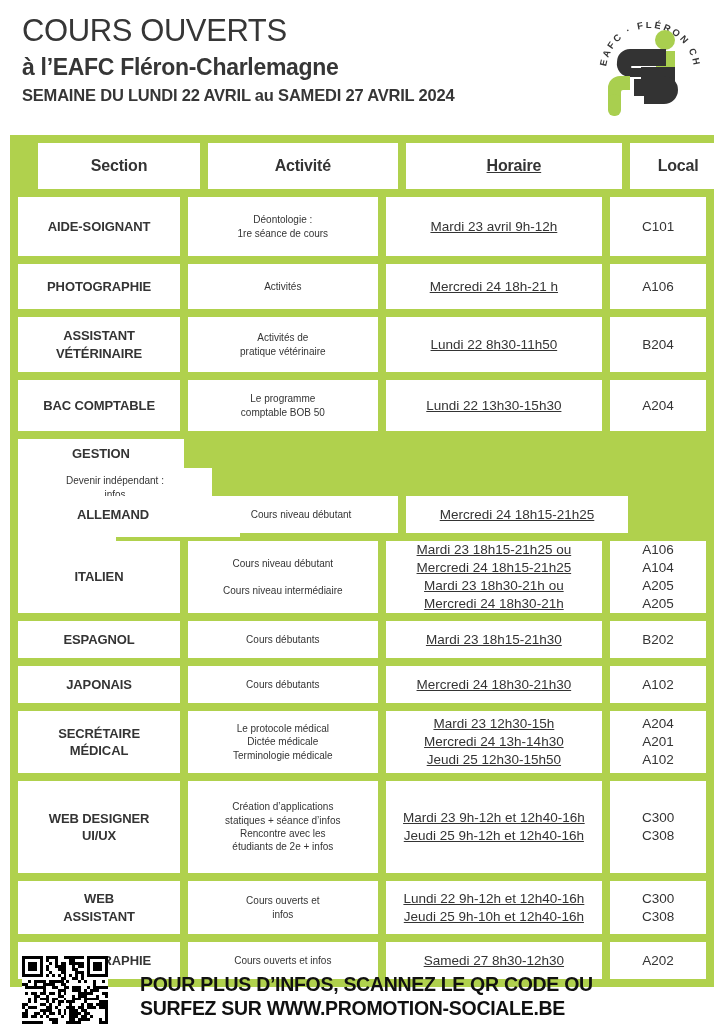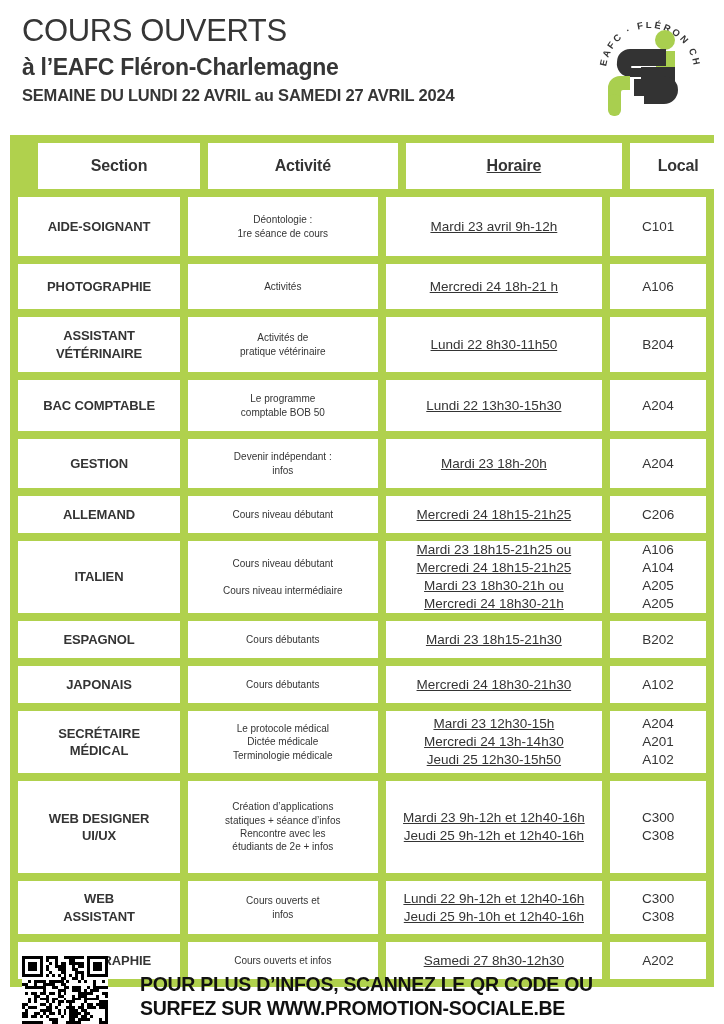--- a/index.html
+++ b/index.html
@@ -83,22 +83,22 @@
   .c-horaire{width:222px;margin-right:8px;font-size:13.5px;text-decoration:underline;}
   .c-local{width:98px;font-size:13.5px;}
   .hrow .cell{font-weight:bold;font-size:16px;padding:11px 4px;letter-spacing:-0.2px;}
   .ml{white-space:pre-line;}
   
   .h-head{height:46px;margin-left:20px;}
   .h-1{height:59px;}
   .h-2{height:45px;}
   .h-3{height:55px;}
   .h-4{height:51px;}
-  .h-5{height:49px;}
-  .h-6{height:37px;}
+  .h-5{height:49px;flex-direction:column;}
+  .h-6{height:37px;padding-left:12px;}
   .h-7{height:72px;}
   .h-8{height:37px;}
   .h-9{height:37px;}
   .h-10{height:62px;}
   .h-11{height:92px;}
   .h-12{height:53px;}
   .h-13{height:37px;}
   
   .footer{
     position:absolute;
@@ -224,21 +224,20 @@
     <div class="cell c-activite ml">Devenir indépendant :
 infos</div>
     <div class="cell c-horaire ml">Mardi 23 18h-20h</div>
     <div class="cell c-local ml">A204</div>
   </div>
 
   <div class="trow h-6">
     <div class="cell c-section ml">ALLEMAND</div>
     <div class="cell c-activite ml">Cours niveau débutant</div>
     <div class="cell c-horaire ml">Mercredi 24 18h15-21h25</div>
-    <div class="cell c-local ml">C206</div>
   </div>
 
   <div class="trow h-7">
     <div class="cell c-section ml">ITALIEN</div>
     <div class="cell c-activite ml">Cours niveau débutant
 
 Cours niveau intermédiaire</div>
     <div class="cell c-horaire ml">Mardi 23 18h15-21h25 ou
 Mercredi 24 18h15-21h25
 Mardi 23 18h30-21h ou

